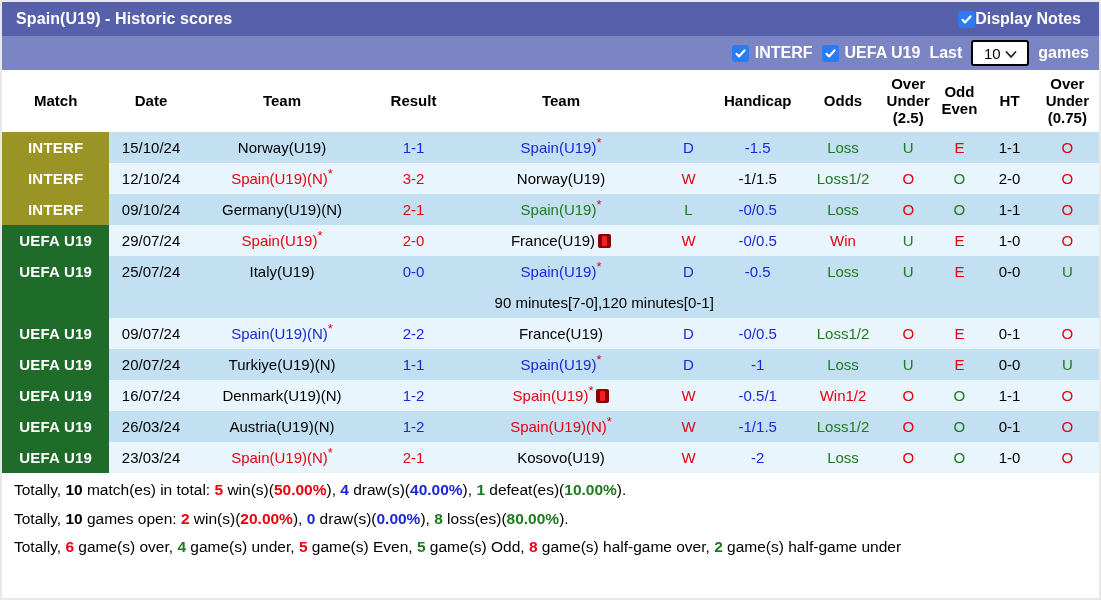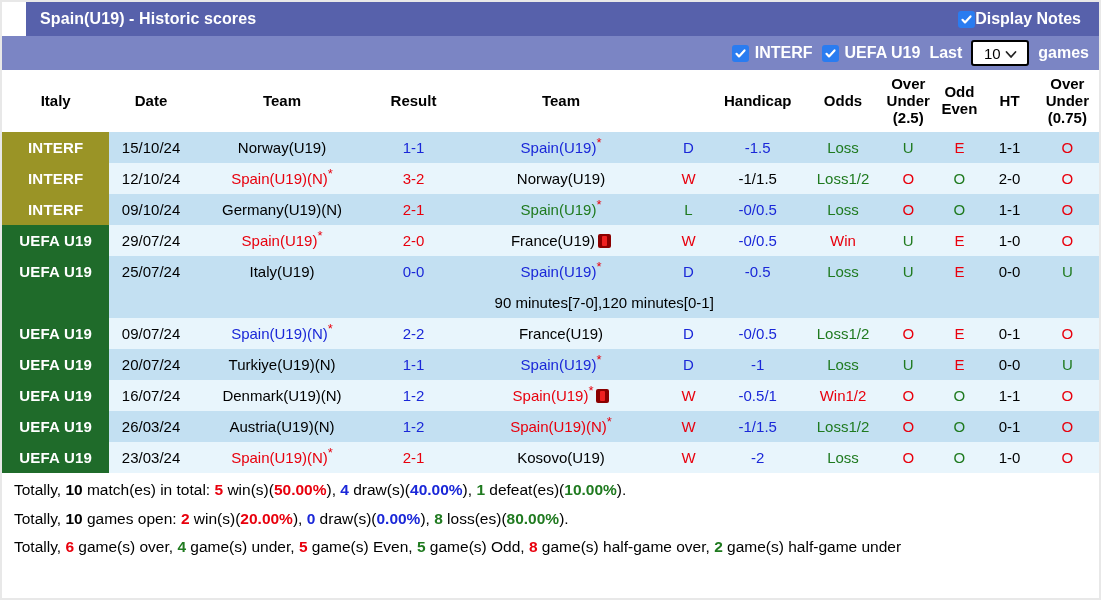--- a/index.html
+++ b/index.html
@@ -16,21 +16,20 @@
     background:#fff;
     display:flex;flex-direction:column;
   }
   
   .titlebar{
     height:34px;flex:0 0 34px;
     background:#5761ab;
     display:flex;align-items:center;
     padding:0 10px 0 14px;
     color:#fff;
-    margin-left:24px;
   }
   .title-text{
     font-size:16px;font-weight:bold;letter-spacing:.1px;white-space:nowrap;
   }
   .titlebar-right{margin-left:auto;display:flex;align-items:center;padding-right:8px;}
   .optbar{
     height:34px;flex:0 0 34px;
     background:#7b85c4;
     display:flex;align-items:center;justify-content:flex-end;
     color:#fff;padding-right:10px;gap:9px;
@@ -157,21 +156,21 @@
         <col style="width:44px">
       <col style="width:94px">
         <col style="width:76px">
         <col style="width:54px">
       <col style="width:48px">
         <col style="width:52px">
         <col style="width:63px">
     </colgroup>
     <thead>
       <tr class="thead-row">
-        <th>Italy</th>
+        <th>Match</th>
         <th>Date</th>
         <th>Team</th>
         <th>Result</th>
         <th>Team</th>
         <th></th>
         <th>Handicap</th>
         <th>Odds</th>
         <th>
           <span>Over</span><br>
           <span>Under</span><br>

